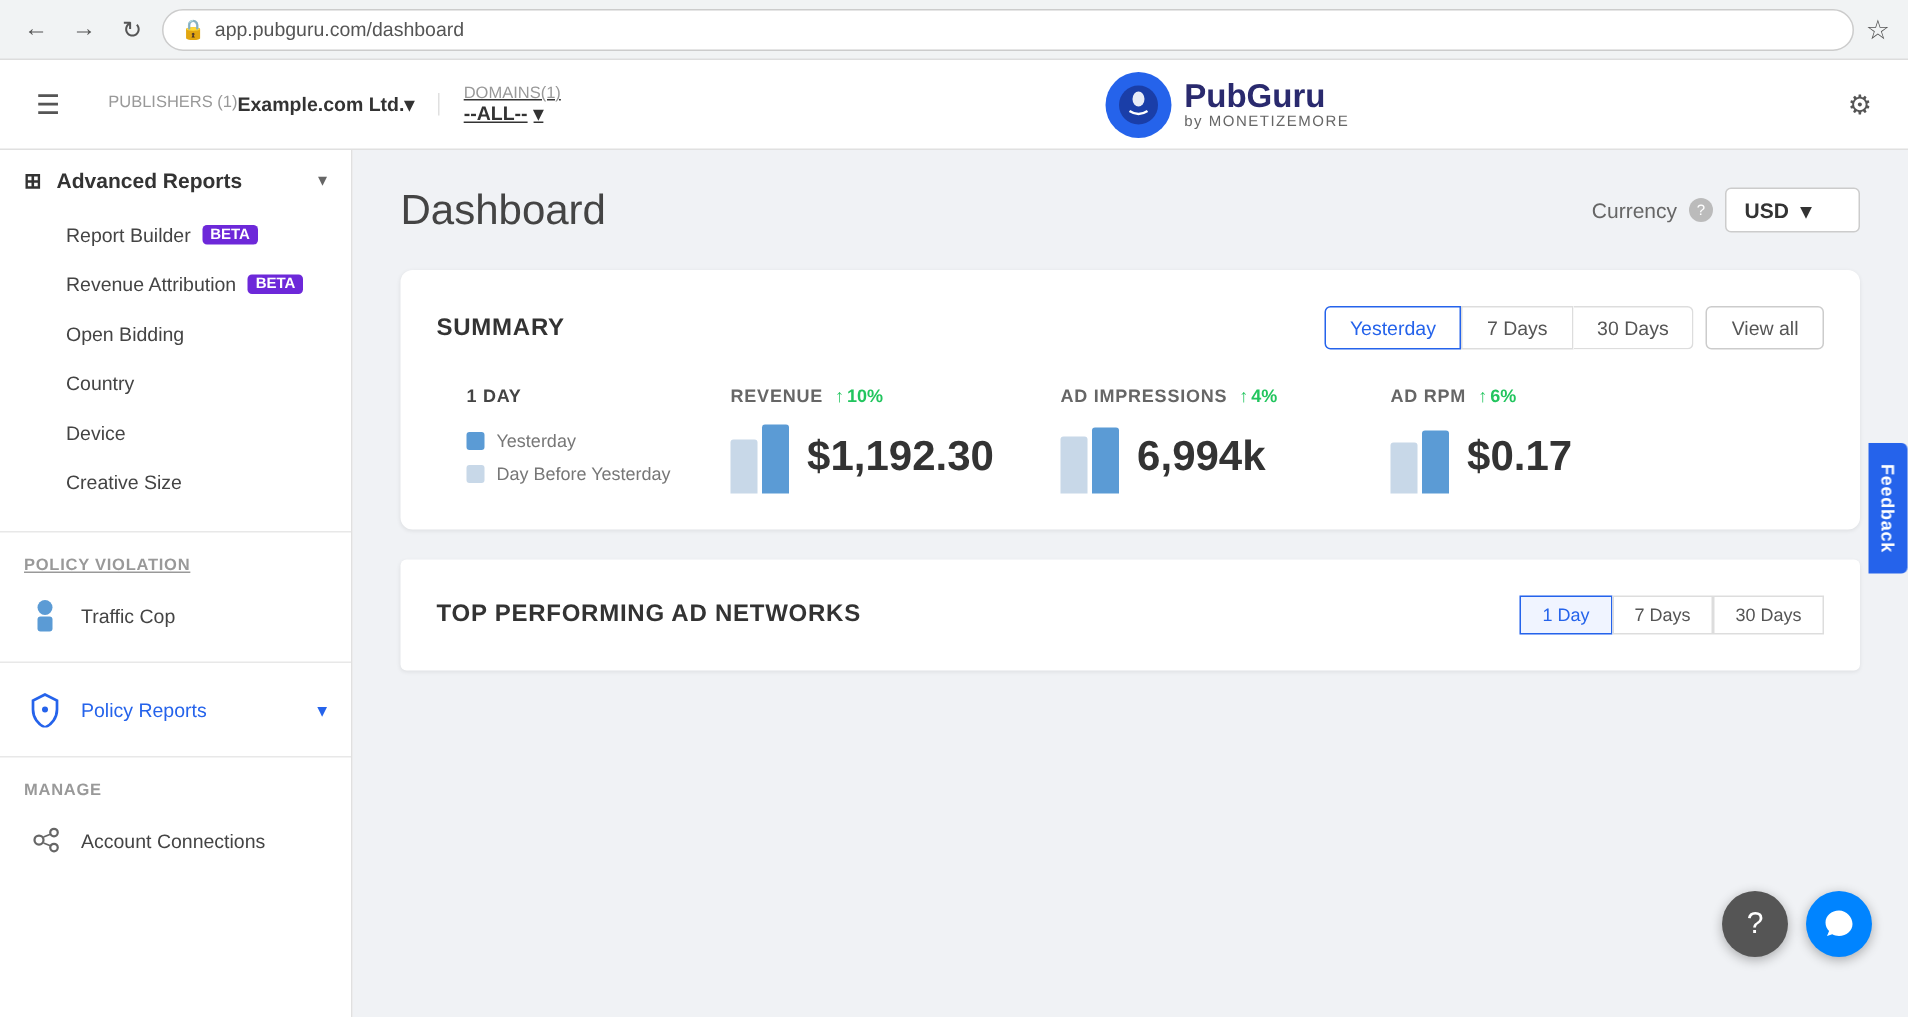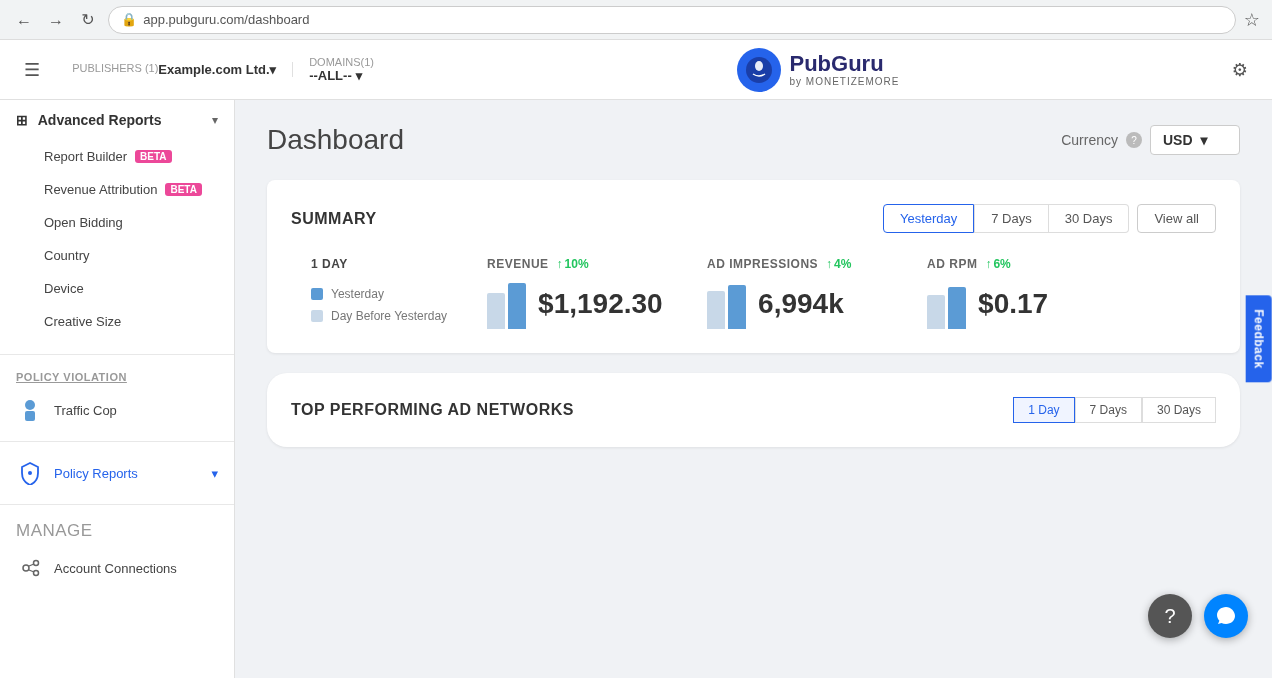--- a/index.html
+++ b/index.html
@@ -70,20 +70,21 @@
     .publisher-label { font-size: 11px; color: #999; text-transform: uppercase; }
     .publisher-value {
       display: flex; align-items: center; gap: 0;
       font-size: 13px; font-weight: 600; color: #333;
       cursor: pointer;
     }
     .domain-selector {
       display: flex; flex-direction: column;
       padding: 0 16px;
       min-width: 120px;
+      text-decoration: underline;
     }
     .domain-label { font-size: 11px; color: #999; text-transform: uppercase; }
     .domain-value {
       display: flex; align-items: flex-start; gap: 4px;
       font-size: 13px; font-weight: 600; color: #333;
       cursor: pointer;
     }
     .logo-area {
       flex: 1;
       display: flex;
@@ -135,21 +136,21 @@
     .sidebar-chevron { color: #666; font-size: 12px; }
     .sidebar-sub-items { padding: 0 0 8px 0; }
     .sidebar-item {
       padding: 9px 16px 9px 44px;
       cursor: pointer;
       font-size: 13px;
       color: #444;
       display: flex; align-items: center; gap: 8px;
     }
     .beta-badge {
-      background: #ec4899;
+      background: #6d28d9;
       color: #fff;
       font-size: 10px;
       font-weight: 700;
       padding: 1px 5px;
       border-radius: 3px;
       text-transform: uppercase;
     }
     .sidebar-divider {
       height: 1px; background: #e8e8e8; margin: 8px 0;
     }
@@ -173,23 +174,23 @@
       display: flex; align-items: center; justify-content: space-between;
       padding: 9px 16px;
       cursor: pointer;
       font-size: 13px;
       color: #2563eb;
     }
     .sidebar-expandable-left {
       display: flex; align-items: center; gap: 10px;
     }
     .manage-label {
-      font-size: 17px; color: #999; text-transform: uppercase;
+      font-size: 11px; color: #999; text-transform: uppercase;
       padding: 8px 16px 4px;
-      font-weight: 400; letter-spacing: 0.5px;
+      font-weight: 700; letter-spacing: 0.5px;
     }
 
     
     .dashboard-content {
       flex: 1;
       overflow-y: auto;
       padding: 24px 32px;
     }
     .dashboard-header {
       display: flex; align-items: center; justify-content: space-between;
@@ -306,21 +307,21 @@
     }
     .bar.prev { background: #c8d8e8; }
     .bar.curr { background: #5b9bd5; }
     .metric-number {
       font-size: 28px; font-weight: 700; color: #333;
     }
 
     
     .top-performing {
       background: #fff;
-      border-radius: 20px;
+      border-radius: 4px;
       padding: 24px;
       box-shadow: 0 1px 3px rgba(0,0,0,0.08);
     }
     .top-header {
       display: flex; align-items: center; justify-content: space-between;
     }
     .top-title {
       font-size: 16px; font-weight: 700; color: #333; letter-spacing: 0.5px;
     }
     .top-time-btns {

